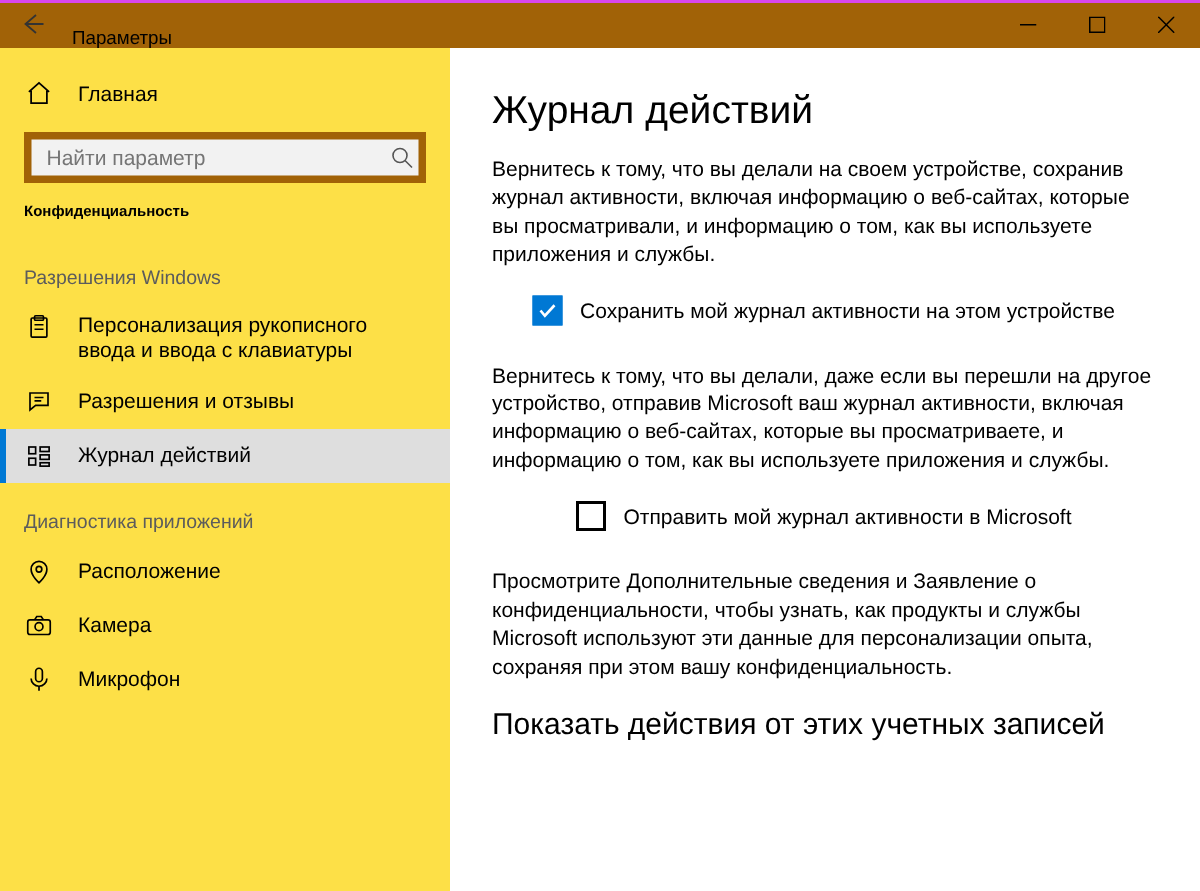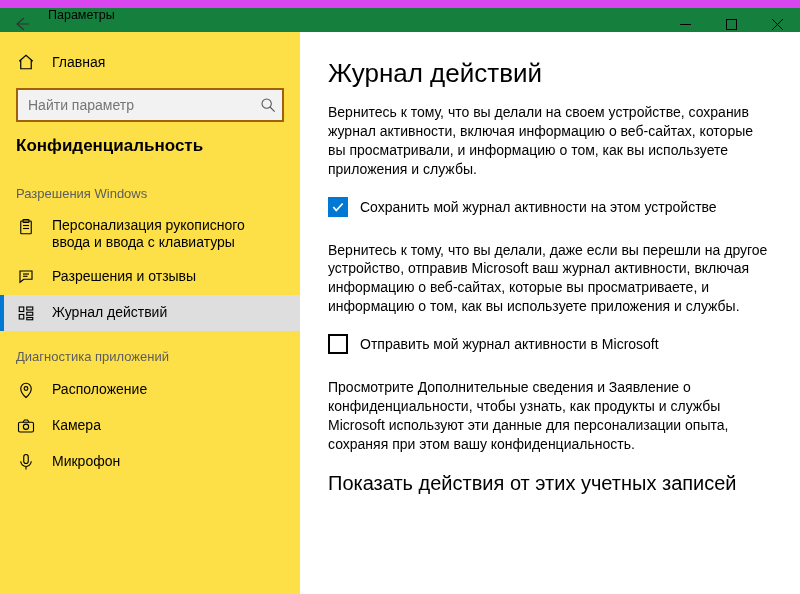--- a/index.html
+++ b/index.html
@@ -1,46 +1,46 @@
 <!DOCTYPE html>
 <html><head>
 <meta charset="utf-8">
 <style>
   * { box-sizing: border-box; margin: 0; padding: 0; }
   html, body { width: 800px; height: 594px; overflow: hidden; font-family: "Segoe UI", Tahoma, sans-serif; font-size: 14px; color: #000; background: #fff; }
 
-  .titlebar { height: 32px; display: flex; align-items: flex-start; background: #15803d; border-top: 8px solid #d946ef; }
+  .titlebar { height: 32px; display: flex; align-items: flex-end; background: #a16207; border-top: 2px solid #d946ef; }
   .tb-back { width: 44px; height: 32px; display: flex; align-items: center; justify-content: center; }
   .tb-title { padding-left: 4px; font-size: 12.5px; color: #000; flex: 0 0 auto; }
   .tb-spacer { flex: 1; }
   .tb-btn { width: 46px; height: 32px; display: flex; align-items: center; justify-content: center; }
 
   .body { display: flex; height: calc(594px - 32px); }
 
   .sidebar { width: 300px; background: #fde047; padding-top: 12px; overflow: hidden; }
   .side-row { display: flex; align-items: center; height: 36px; padding: 0 16px; cursor: default; }
   .side-icon { width: 20px; height: 20px; margin-right: 16px; display: flex; align-items: center; justify-content: center; flex-shrink: 0; color: #000; }
   .side-label { font-size: 14px; color: #000; line-height: 1.2; }
   .side-row.multiline { height: auto; padding-top: 8px; padding-bottom: 8px; align-items: flex-start; }
   .side-row.multiline .side-label { max-width: 230px; }
 
   .side-search { margin: 8px 16px 14px 16px; position: relative; }
-  .side-search input { width: 100%; height: 34px; border: 2px solid #a16207; background: #f2f2f2; padding: 0 34px 0 10px; font-size: 14px; outline: none; }
+  .side-search input { width: 100%; height: 34px; border: 5px solid #a16207; background: #f2f2f2; padding: 0 34px 0 10px; font-size: 14px; outline: none; }
   .side-search .sicon { position: absolute; right: 8px; top: 50%; transform: translateY(-50%); color: #555; }
 
-  .side-sub { padding: 0 16px 12px 16px; font-size: 17px; font-weight: 600; color: #000; }
+  .side-sub { padding: 0 16px 12px 16px; font-size: 10px; font-weight: 600; color: #000; }
   .side-section { padding: 18px 16px 8px 16px; font-size: 13px; color: #5c5c5c; }
 
   .side-row.selected { background: #dedede; position: relative; }
   .side-row.selected::before { content: ""; position: absolute; left: 0; top: 0; bottom: 0; width: 4px; background: #0078d4; }
 
   .content { flex: 1; padding: 26px 30px 0 28px; overflow: hidden; }
   .h1 { font-size: 26px; font-weight: 400; margin-bottom: 14px; }
   .p { font-size: 14px; color: #000; line-height: 1.35; margin-bottom: 18px; }
-  .cb-row { display: flex; align-items: center; margin-bottom: 24px; }
+  .cb-row { display: flex; align-items: center; margin-bottom: 24px; justify-content: center; }
   .cb { width: 20px; height: 20px; border: 2px solid #000; margin-right: 12px; display: flex; align-items: center; justify-content: center; flex-shrink: 0; }
   .cb.checked { background: #0078d4; border-color: #0078d4; color: #fff; }
   .cb-label { font-size: 14px; }
   .h2 { font-size: 20px; font-weight: 400; margin-top: 16px; margin-bottom: 12px; }
 
   svg { display: block; }
 </style>
 </head>
 <body>
 

